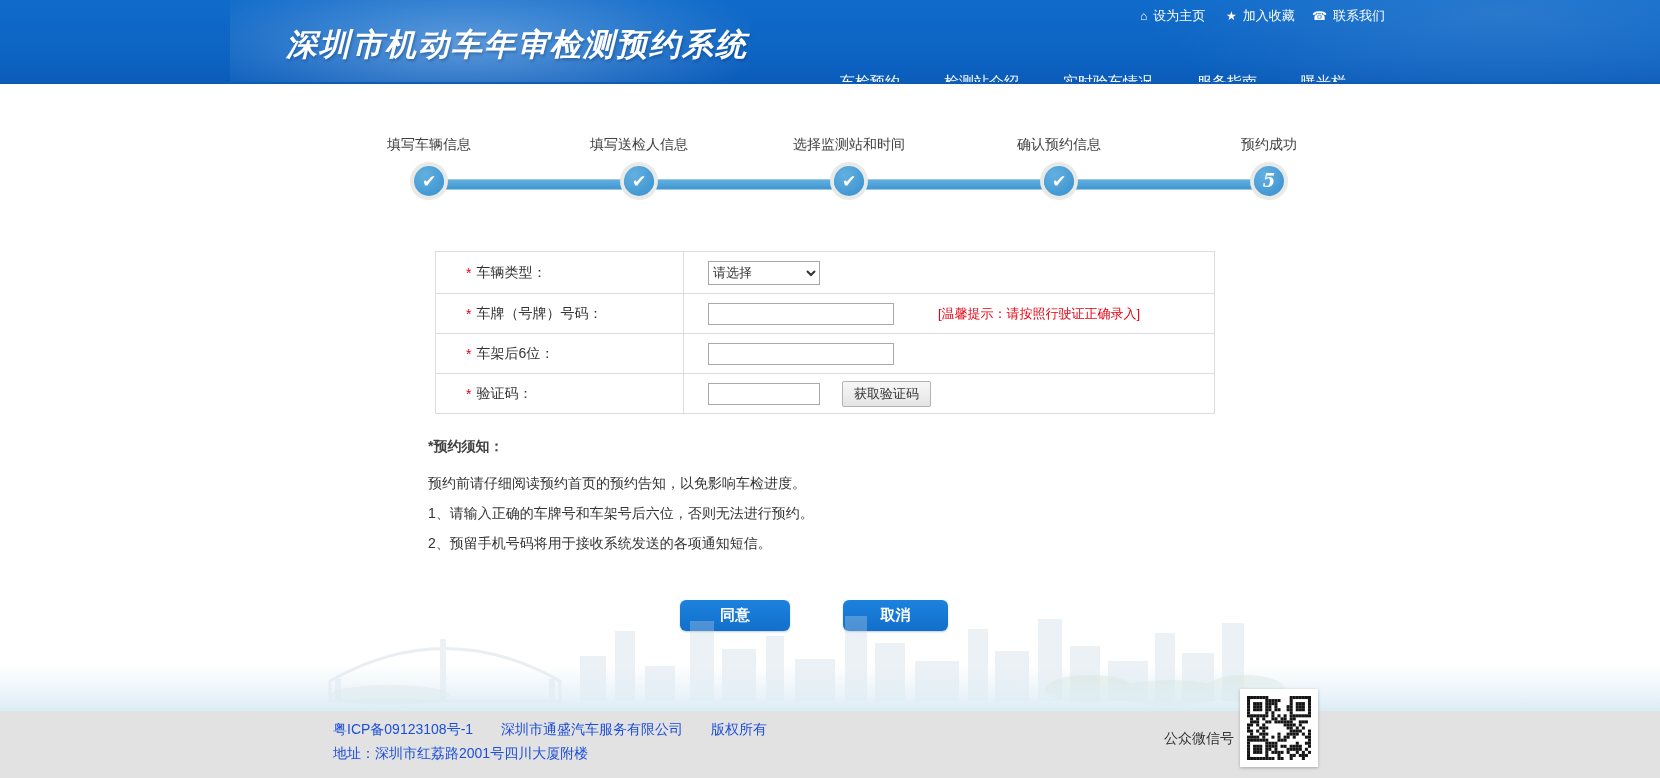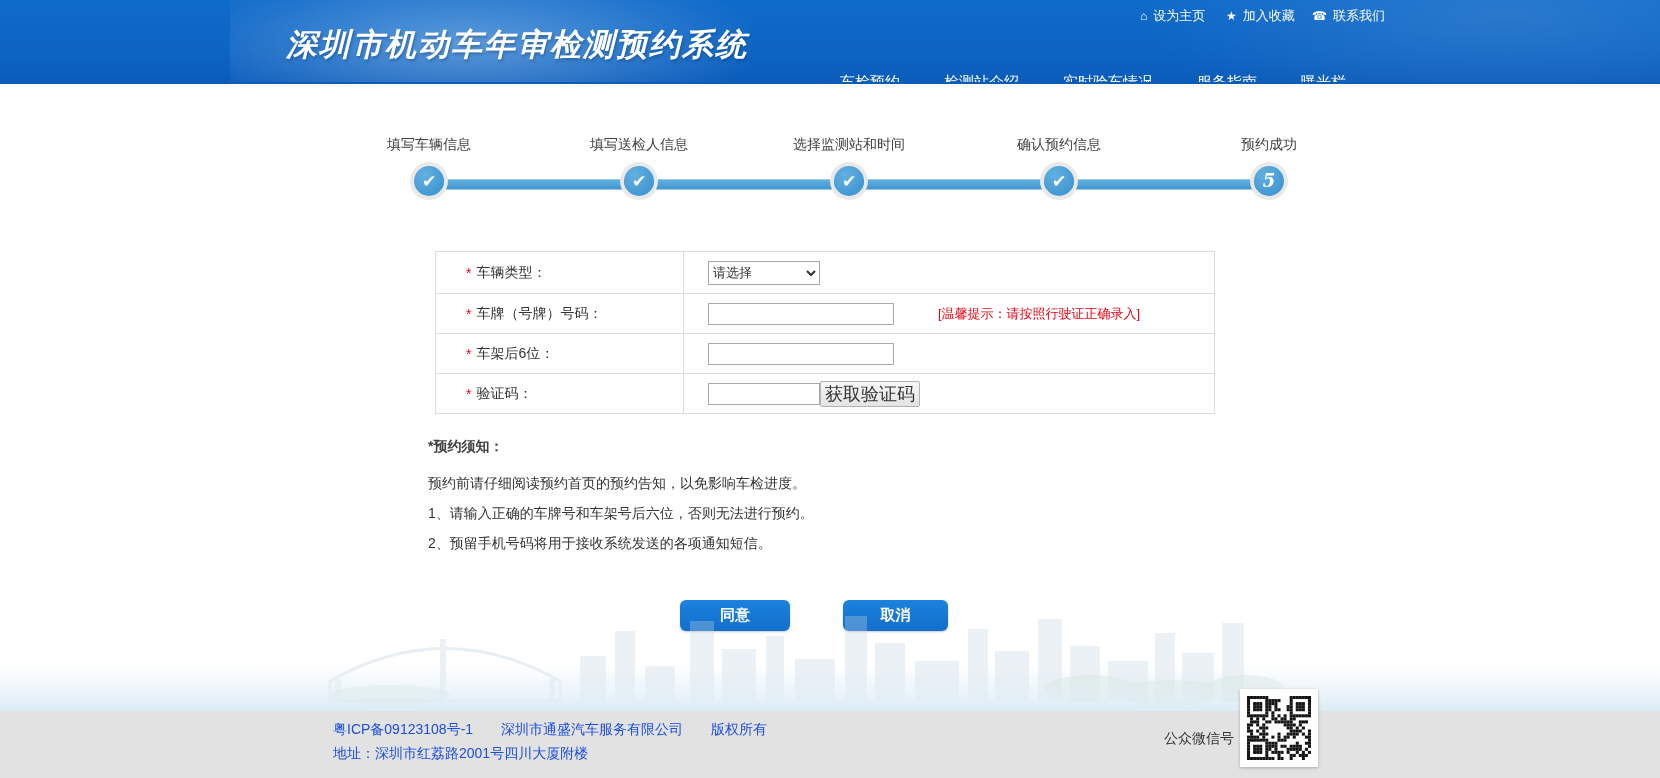--- a/index.html
+++ b/index.html
@@ -85,21 +85,21 @@
     border:1px solid #a6a6a6; background:#fff; outline:none;
     font-family:"Liberation Sans","DejaVu Sans",sans-serif;
   }
   .txt {
     width:186px; height:22px; border:1px solid #a9a9a9; background:#fff;
     font-size:13px; padding:0 4px; outline:none;
   }
   .txt.small { width:112px; }
   .hint { color:#e60012; font-size:13px; margin-left:44px; white-space:nowrap; }
   .code-btn {
-    height:26px; padding:0 4px; font-size:18px; color:#333;
+    margin-left:22px; height:26px; padding:0 11px; font-size:13px; color:#333;
     background:linear-gradient(180deg,#f7f7f7,#e4e4e4);
     border:1px solid #b3b3b3; border-radius:2px; cursor:pointer;
     font-family:"Liberation Sans","DejaVu Sans",sans-serif;
   }
 
   
   .notice { position:absolute; left:428px; top:438px; width:760px; font-size:14px; }
   .notice-title { color:#404040; font-weight:bold; margin-bottom:12px; }
   .notice p { color:#333; line-height:30px; white-space:nowrap; }
 

